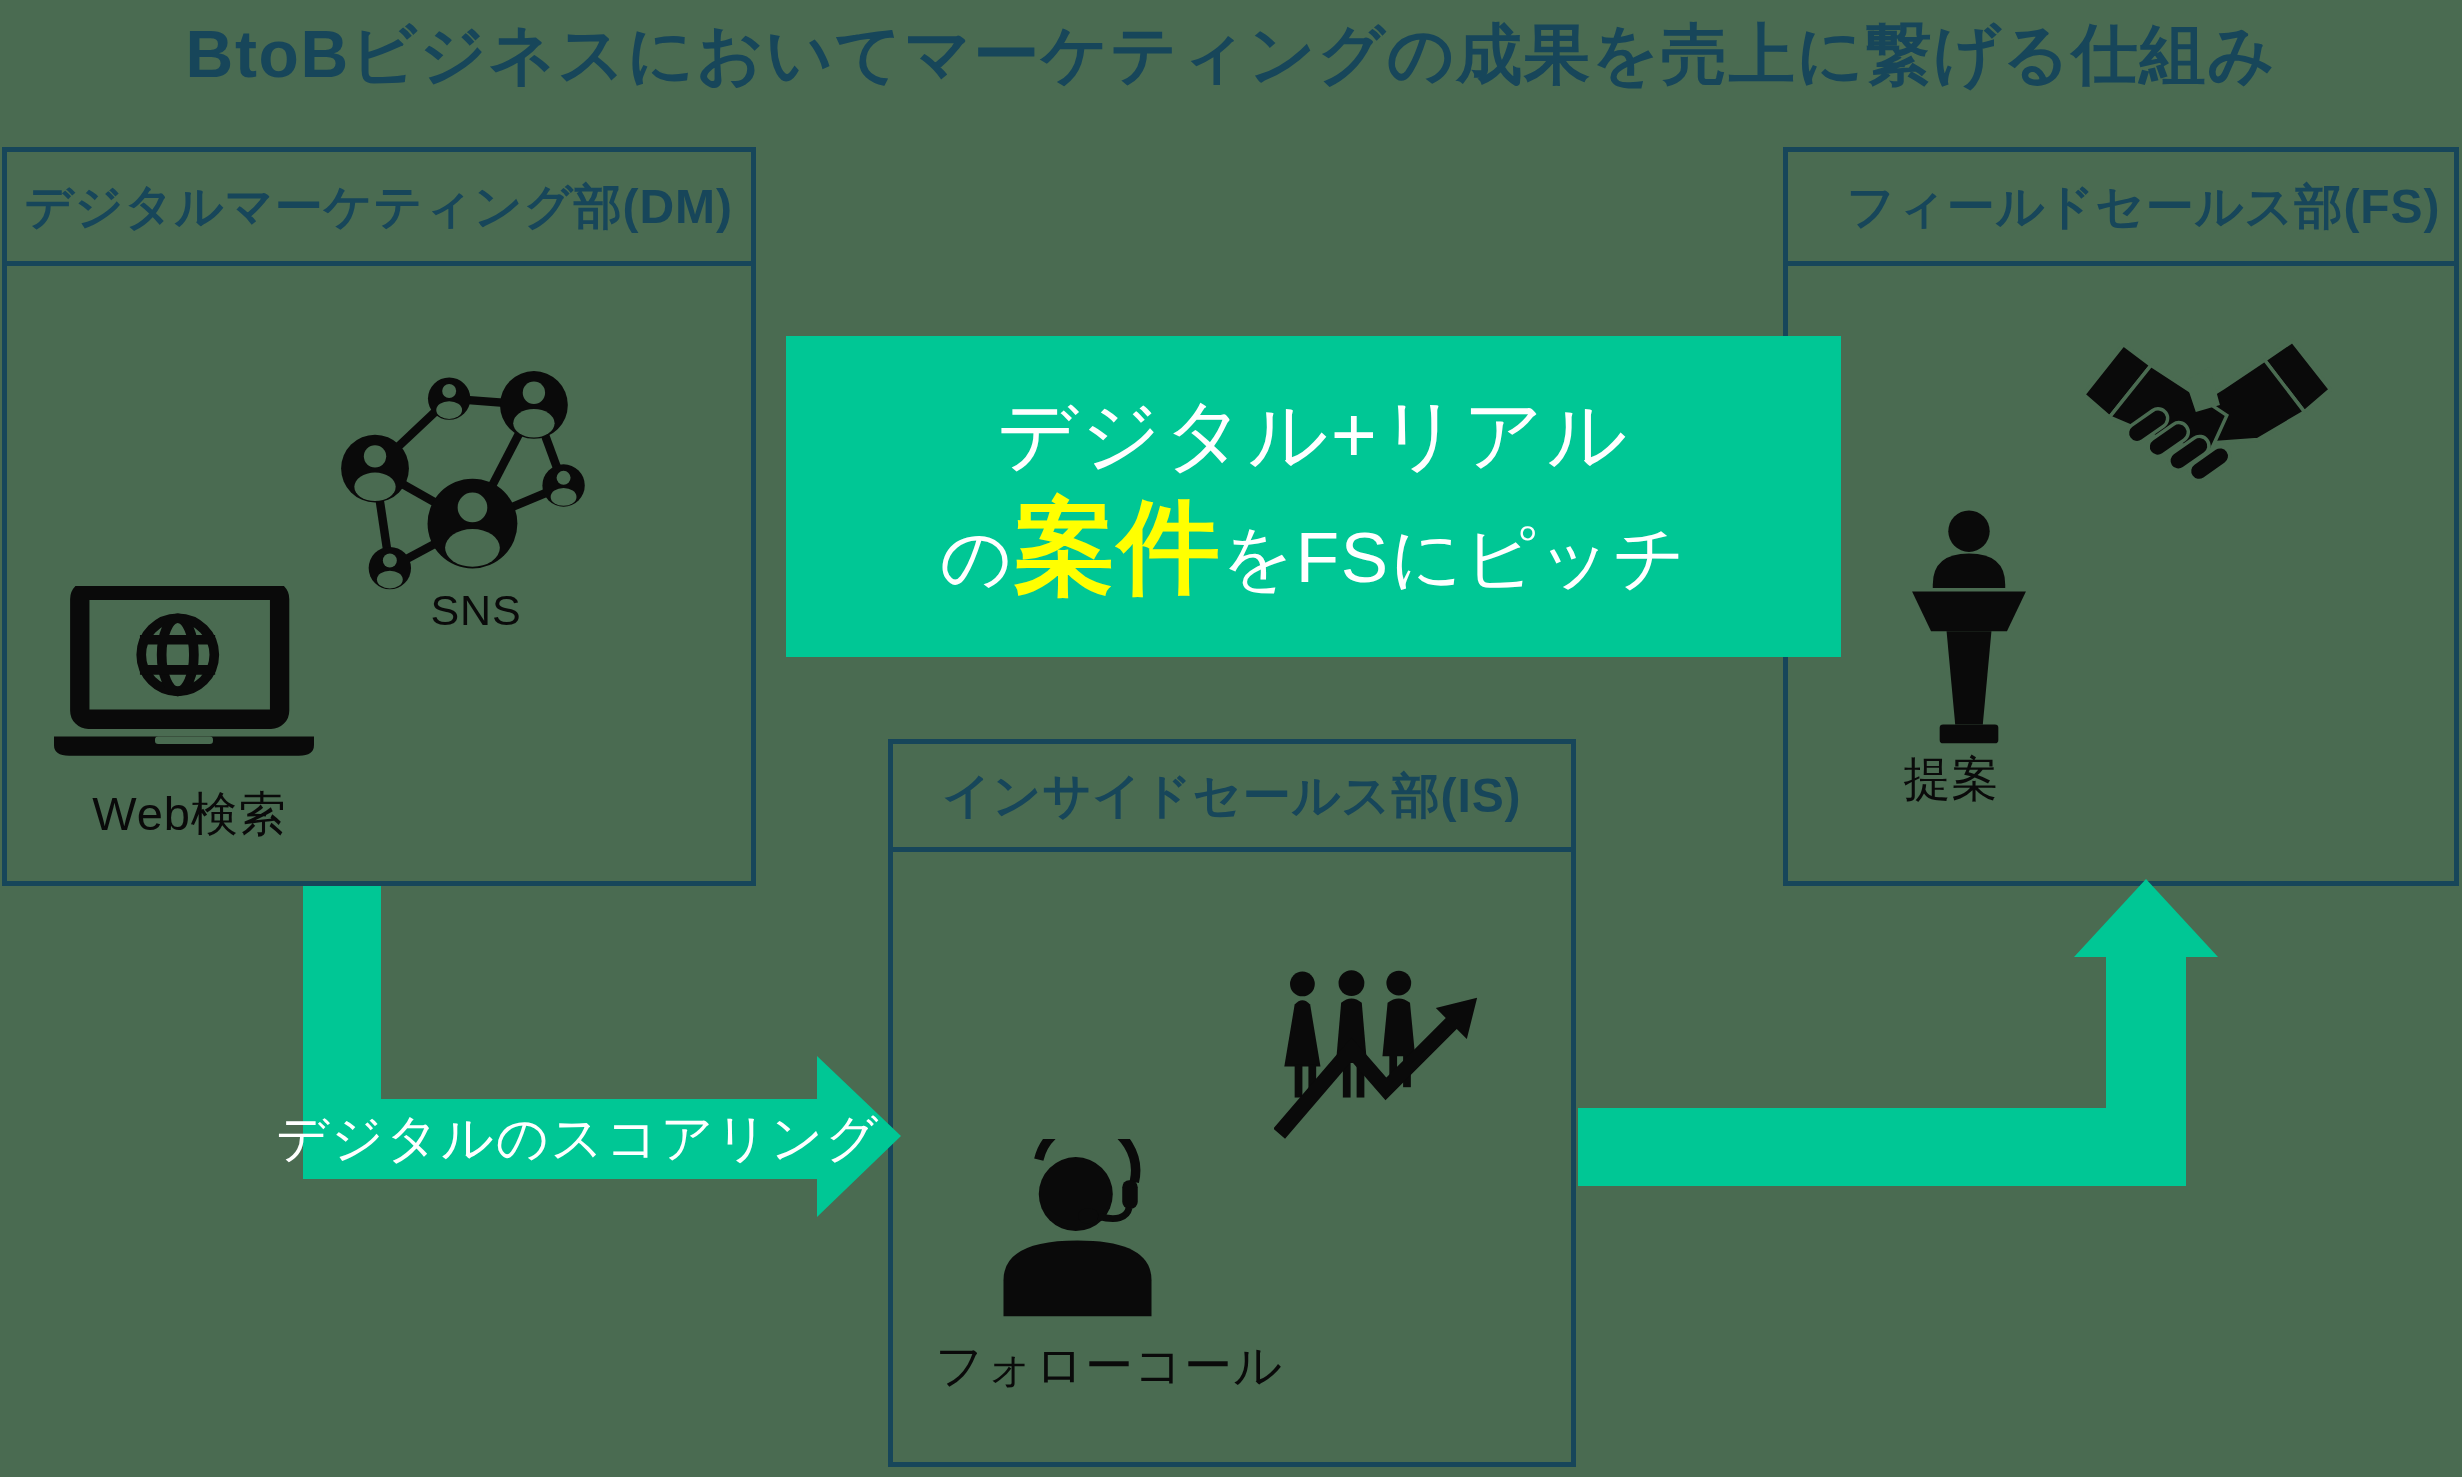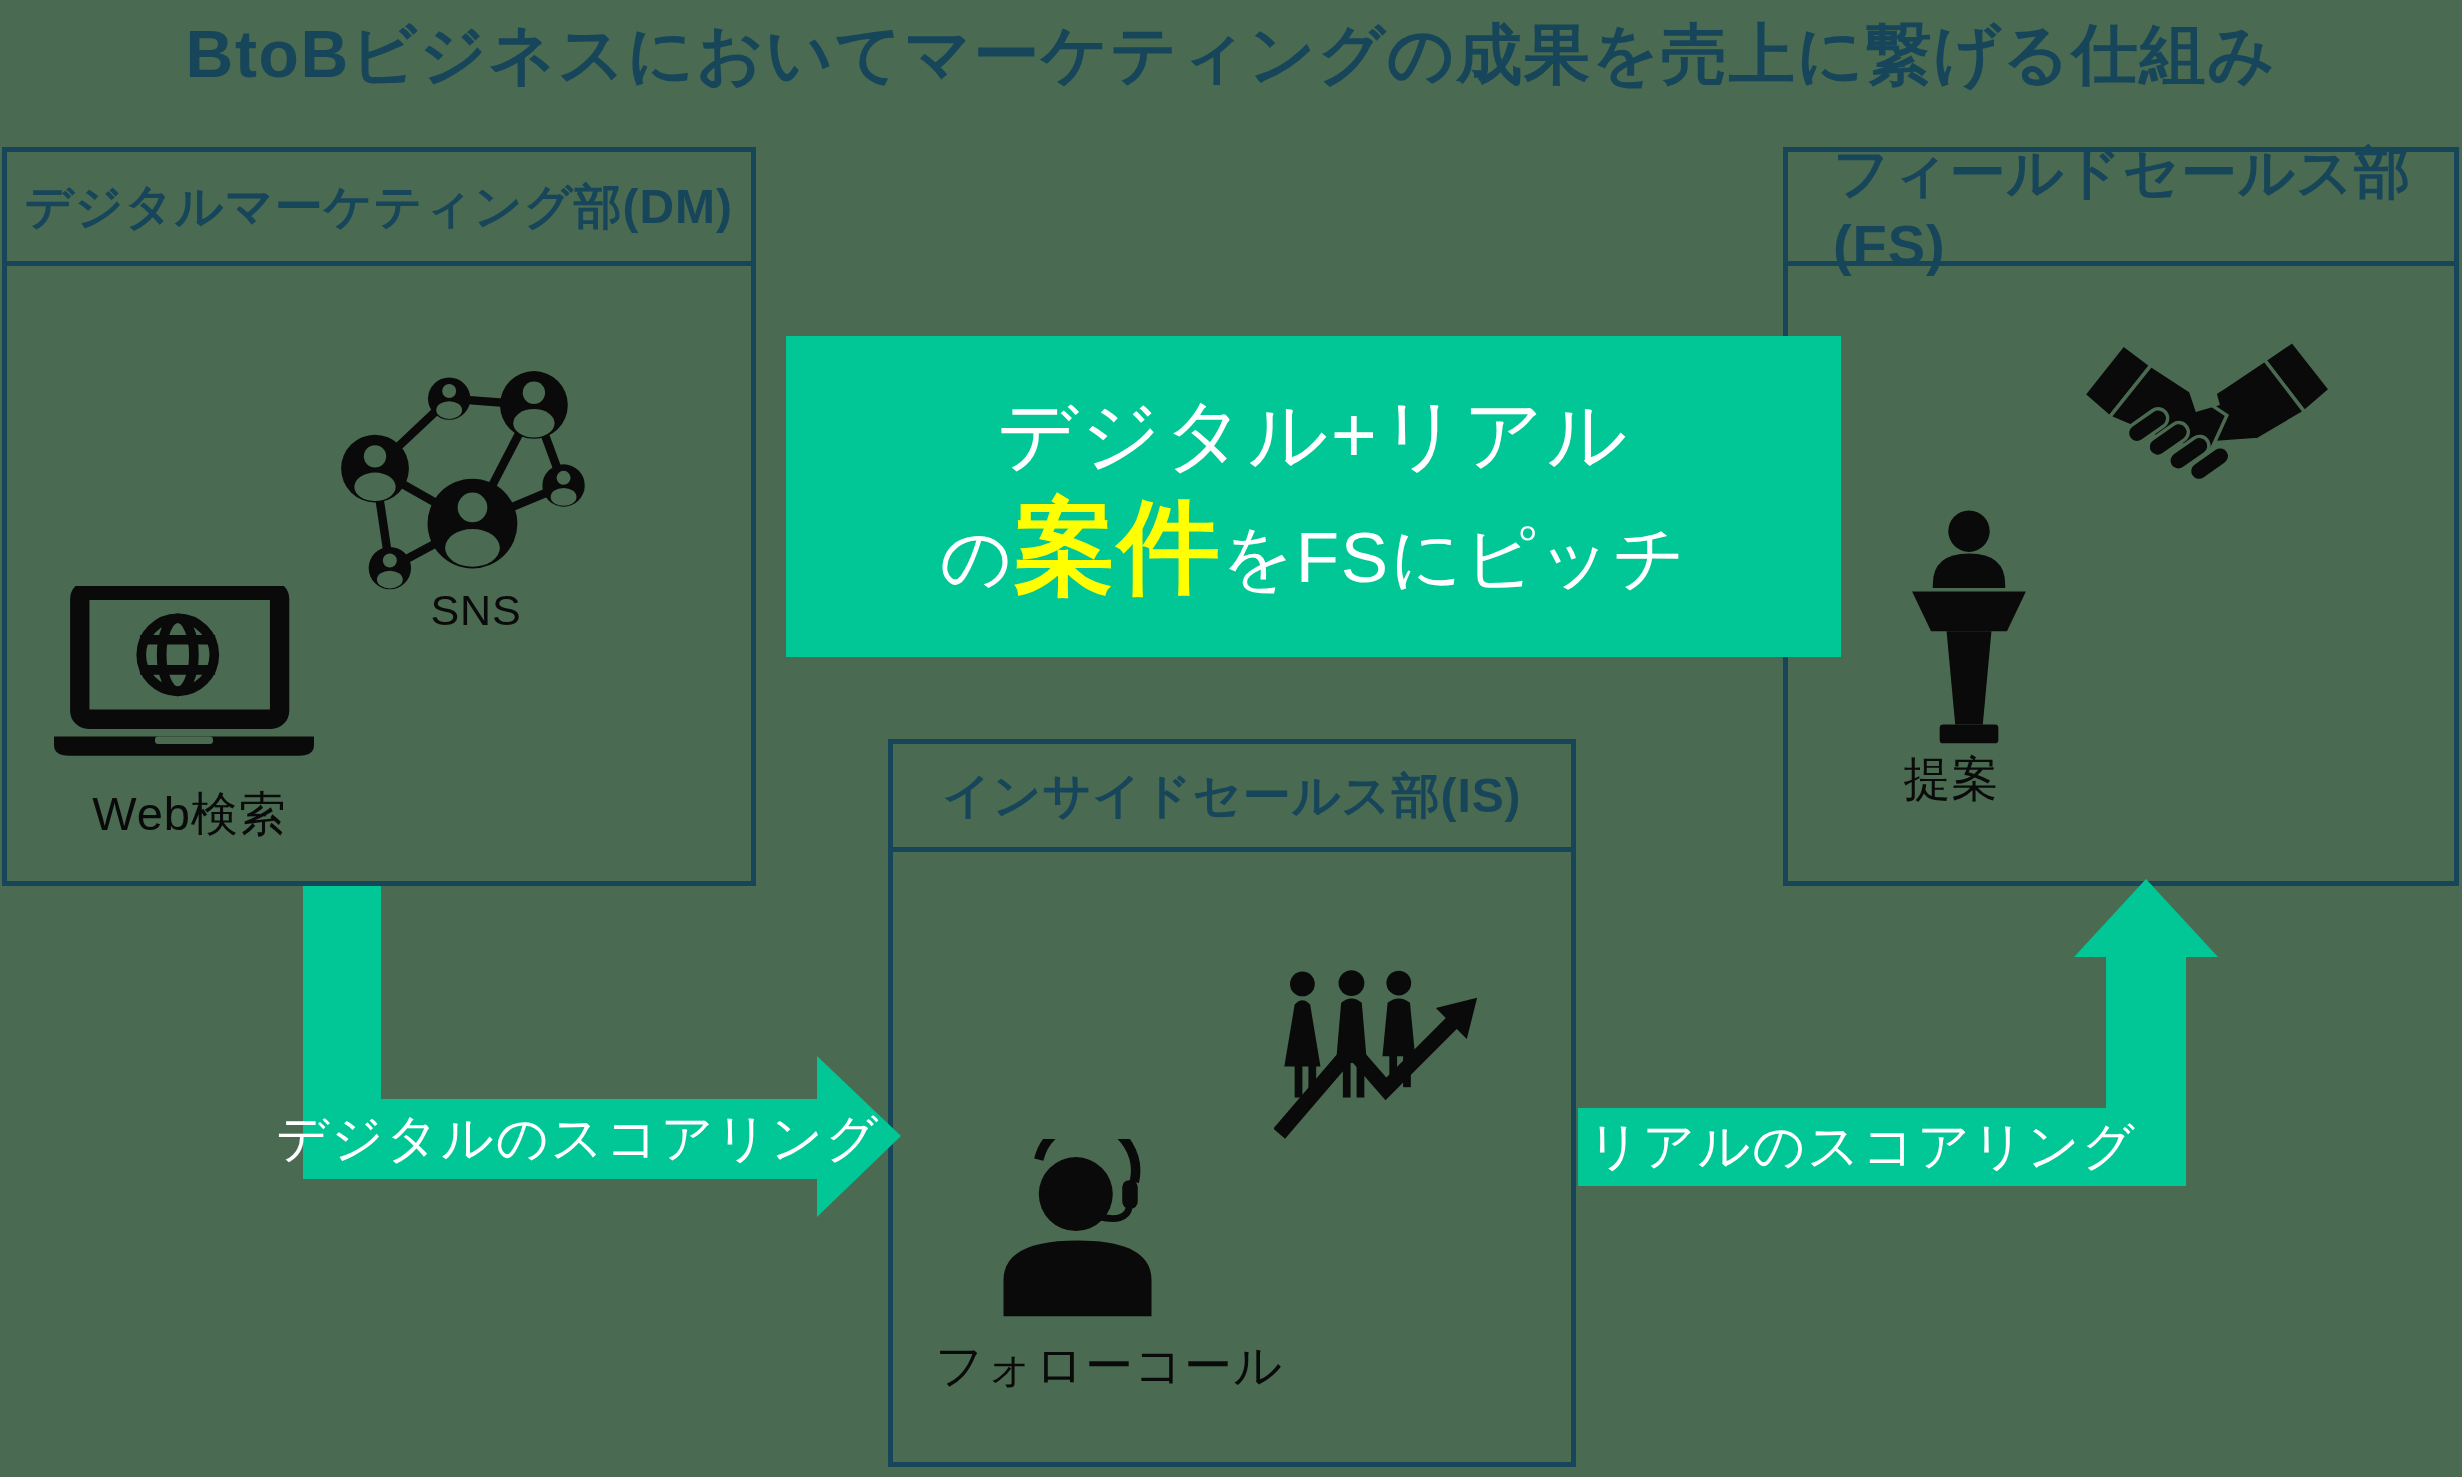--- a/index.html
+++ b/index.html
@@ -22,21 +22,21 @@
   .dept-box{position:absolute;border:5.2px solid var(--teal);box-sizing:border-box;background:transparent;}
   .dept-header{
     border-bottom:5.2px solid var(--teal);display:flex;align-items:center;justify-content:center;
     font-weight:bold;color:var(--teal);letter-spacing:0.9px;
   }
   #dm-box{left:1.7px;top:147px;width:754px;height:739px;}
   #dm-box .dept-header{height:109px;font-size:48px;}
   #is-box{left:888px;top:739px;width:688px;height:728px;}
   #is-box .dept-header{height:103px;font-size:48px;}
   #fs-box{left:1783px;top:147px;width:676px;height:739px;}
-  #fs-box .dept-header{height:109px;font-size:56px;padding-left:45px;}
+  #fs-box .dept-header{height:109px;font-size:48px;padding-left:45px;}
 
   .icon{position:absolute;}
   .icon-label{
     position:absolute;text-align:center;color:var(--ink);font-size:47px;letter-spacing:0.9px;white-space:nowrap;
   }
 
   .banner{
     position:absolute;left:738px;top:336px;width:1055px;height:321px;background:var(--green);
     display:flex;flex-direction:column;align-items:center;justify-content:center;gap:22.4px;margin-left:48px;
   }
@@ -177,16 +177,15 @@
   </div>
 
   <div class="arrow-band" style="left:303px;top:886px;width:78px;height:293px;"></div>
   <div class="arrow-band" style="left:303px;top:1099px;width:514px;height:80px;"></div>
   <div class="arrow-head" id="a1-head"></div>
   <div class="arrow-label" style="left:328px;top:1099px;width:500px;height:80px;">デジタルのスコアリング</div>
 
   <div class="arrow-band" style="left:1578px;top:1108px;width:608px;height:78px;"></div>
   <div class="arrow-band" style="left:2106px;top:955px;width:80px;height:230px;"></div>
   <div class="arrow-head" id="a2-head"></div>
-  <div class="arrow-label" style="left:1595px;top:1108px;width:534px;height:78px;">リアルのスコアリング</div>
 
 </div>
 
 
 </body></html>

